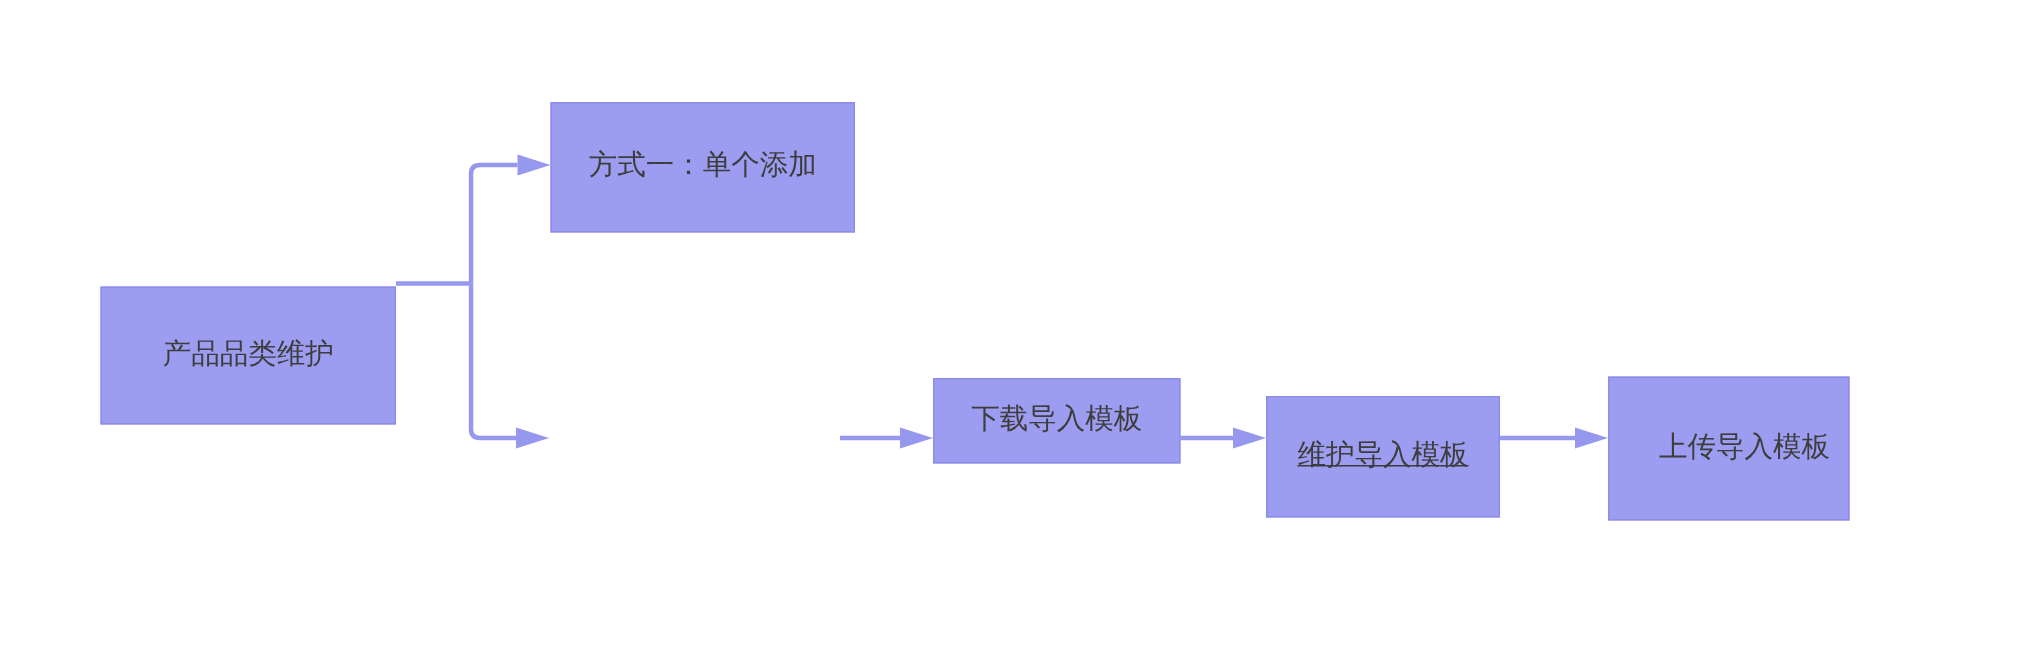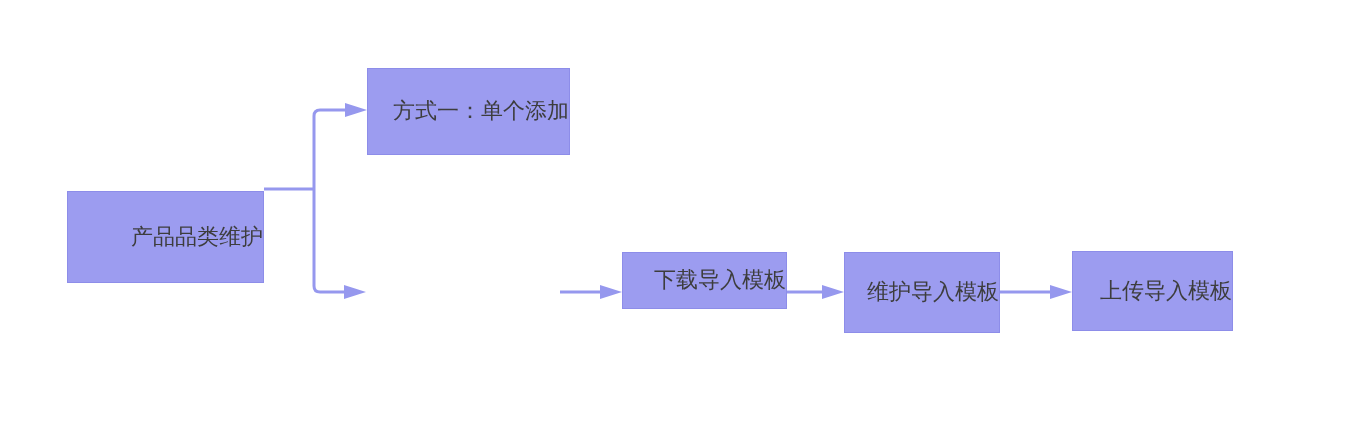--- a/index.html
+++ b/index.html
@@ -36,33 +36,33 @@
   .connector-layer polygon {
     fill: var(--connector);
     stroke: none;
   }
   .flow-node {
     position: absolute;
     background: var(--node-fill);
     border: 1px solid var(--node-border);
     display: flex;
     align-items: center;
-    justify-content: flex-end;
+    justify-content: center;
     color: var(--text);
-    font-size: 22px;
+    font-size: 19px;
     line-height: 1.2;
     text-align: center;
     cursor: default;
   }
   #node-root              { left:  67px; top: 143px; width: 197px; height: 92px; margin-top: 48px; }
   #node-method-one        { left: 367px; top:  68px; width: 203px; height: 87px; }
   #node-method-two        { left: 366px; top: 252px; width: 194px; height: 81px; }
   #node-download-template { left: 622px; top: 252px; width: 165px; height: 57px; }
-  #node-maintain-template { left: 844px; top: 252px; width: 156px; height: 81px; }
-  #node-upload-template   { left: 1072px; top: 251px; width: 161px; height: 80px; padding-left: 21px; }
+  #node-maintain-template { left: 844px; top: 264px; width: 156px; height: 81px; text-decoration: underline; }
+  #node-upload-template   { left: 1072px; top: 251px; width: 161px; height: 96px; padding-left: 21px; }
 </style>
 </head>
 <body>
 
 <div class="canvas">
 
   <svg class="connector-layer" viewBox="0 0 1350 442" xmlns="http://www.w3.org/2000/svg">
 
     <g>
       <path d="M264 189 L314 189"></path>

